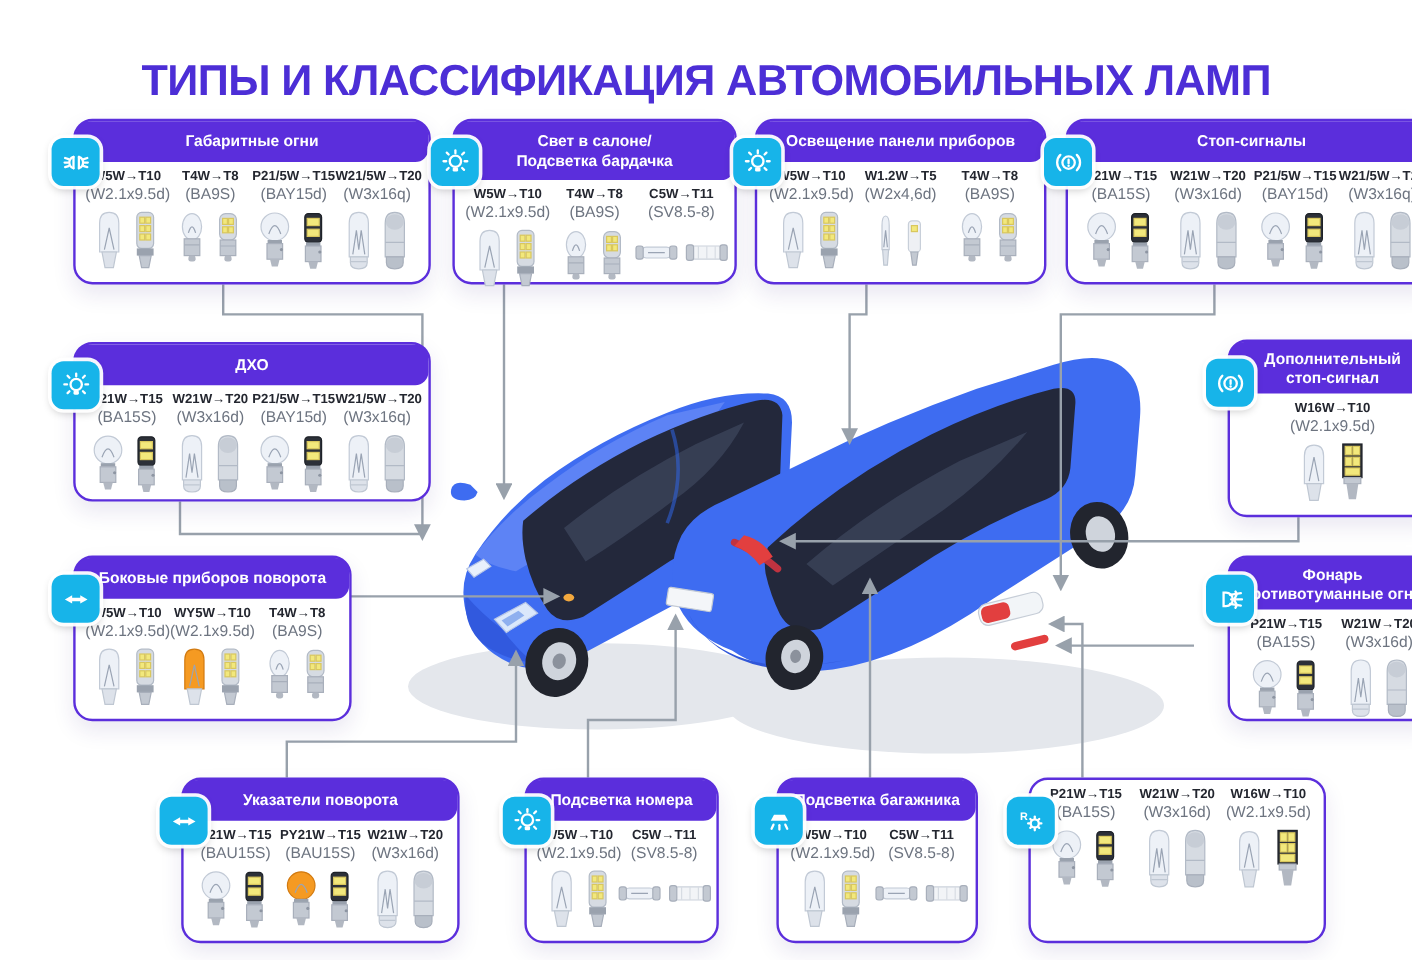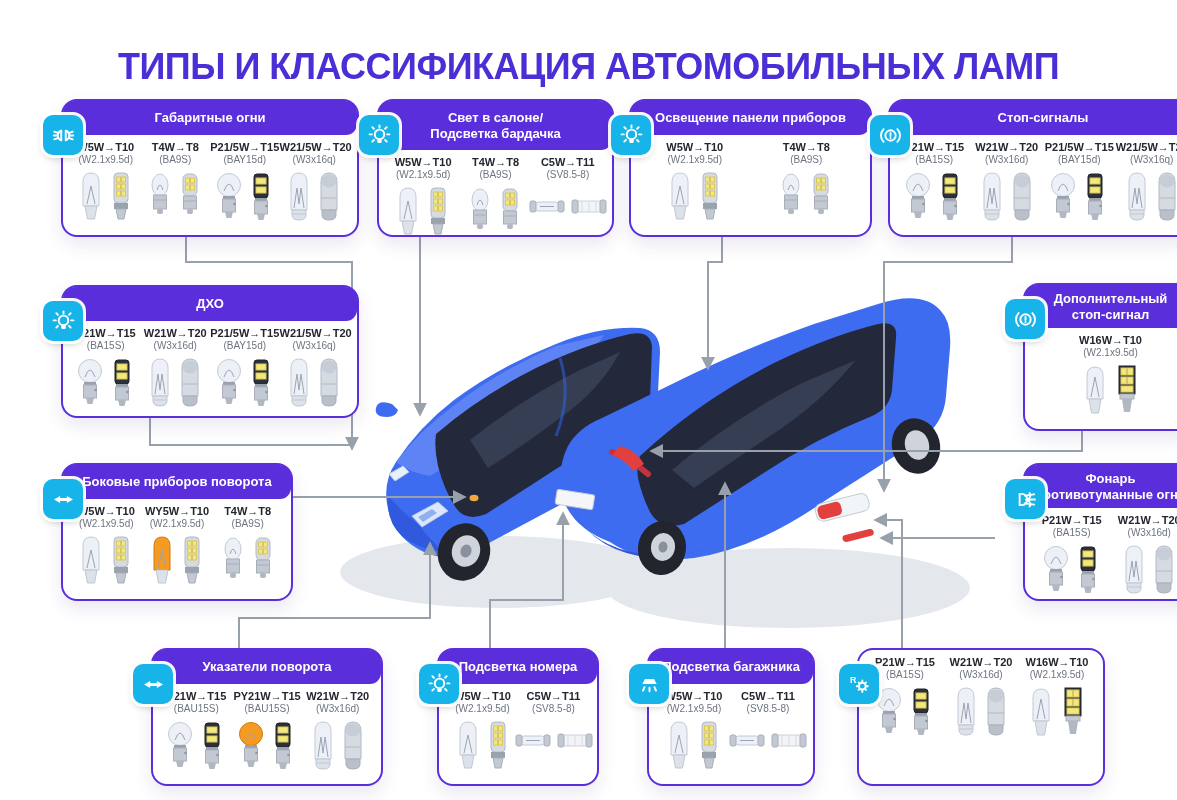--- a/index.html
+++ b/index.html
@@ -16,21 +16,21 @@
   .card-header{background:var(--header-purple,#5b2edc);color:#fff;font-weight:bold;
         font-size:13px;line-height:1.2;text-align:center;border-radius:12px 12px 11px 11px;
         padding:9px 8px;white-space:pre-line;}
   .icon-badge{position:absolute;left:-20px;top:14px;width:40px;height:40px;border-radius:10px;
         background:var(--icon-cyan,#17b4e9);display:flex;align-items:center;justify-content:center;
         box-shadow:0 0 0 3px rgba(255,255,255,.95),0 3px 7px rgba(0,0,0,.22);z-index:3;}
   .icon-badge svg{width:27px;height:27px;}
   .lamp-row{display:flex;justify-content:space-evenly;align-items:flex-start;padding:6px 8px 4px;}
   .lamp{flex:1;text-align:center;min-width:0;}
   .lamp-code{font-size:11px;font-weight:bold;color:#23262f;white-space:nowrap;}
-  .lamp-socket{font-size:10px;color:#6d7480;white-space:nowrap;margin-top:1px;}
+  .lamp-socket{font-size:13px;color:#6d7480;white-space:nowrap;margin-top:1px;}
   .bulbs{display:flex;gap:4px;justify-content:center;align-items:flex-end;margin-top:5px;}
   .conn{fill:none;stroke:#98a1ab;stroke-width:2;}
   
   .pos-1{left:33px;top:99px;width:298px;height:138px;}
   .pos-2{left:349px;top:99px;width:237px;height:138px;}
   .pos-3{left:601px;top:99px;width:243px;height:138px;}
   .pos-4{left:860px;top:99px;width:310px;height:138px;}
   .pos-5{left:33px;top:285px;width:298px;height:133px;}
   .pos-6{left:995px;top:283px;width:175px;height:148px;}
   .pos-7{left:33px;top:463px;width:232px;height:138px;}
@@ -336,20 +336,36 @@
                 <rect x="8.5" y="14" width="4" height="5" fill="#f2e87c" stroke="#d9c75e"></rect>
                 <rect x="13.5" y="14" width="4" height="5" fill="#f2e87c" stroke="#d9c75e"></rect>
                 <rect x="8.5" y="21" width="4" height="5" fill="#f2e87c" stroke="#d9c75e"></rect>
                 <rect x="13.5" y="21" width="4" height="5" fill="#f2e87c" stroke="#d9c75e"></rect>
                 <rect x="6" y="33" width="14" height="6" fill="#9aa2ae"></rect>
                 <path d="M8 39 h10 l-2 10 h-6 Z" fill="#c3c9d2" stroke="#a8afbb"></path>
               </svg></span>
           </div>
         </div>
         <div class="lamp">
+          <div class="lamp-code">W1.2W→T5</div>
+          <div class="lamp-socket">(W2x4,6d)</div>
+          <div class="bulbs">
+            <span><svg width="20" height="52">
+                <path d="M7 14 Q7 6 10 6 Q13 6 13 14 V34 H7 Z" fill="#edf1f7" stroke="#c2cad6"></path>
+                <path d="M8.5 32 L10 18 L11.5 32" fill="none" stroke="#9aa4b4"></path>
+                <path d="M7.5 34 h5 l-1 13 h-3 Z" fill="#dde2ea" stroke="#bfc7d2"></path>
+              </svg></span>
+            <span><svg width="20" height="52">
+                <rect x="5" y="10" width="10" height="26" rx="3" fill="#eef0f4" stroke="#c8cfd9"></rect>
+                <rect x="7.5" y="14" width="5" height="5" fill="#f2e87c" stroke="#d9c75e"></rect>
+                <path d="M7 36 h6 l-1.5 11 h-3 Z" fill="#c3c9d2" stroke="#a8afbb"></path>
+              </svg></span>
+          </div>
+        </div>
+        <div class="lamp">
           <div class="lamp-code">T4W→T8</div>
           <div class="lamp-socket">(BA9S)</div>
           <div class="bulbs">
             <span><svg width="26" height="52">
                 <ellipse cx="13" cy="15" rx="8" ry="11" fill="#edf1f7" stroke="#c2cad6"></ellipse>
                 <path d="M10 20 Q13 10 16 20" fill="none" stroke="#9aa4b4"></path>
                 <rect x="6.5" y="25" width="13" height="14" fill="#c3c9d2" stroke="#a8afbb"></rect>
                 <line x1="6.5" y1="30" x2="19.5" y2="30" stroke="#a8afbb"></line>
                 <rect x="10" y="39" width="6" height="5" rx="2" fill="#b2b8c2"></rect>
               </svg></span>

